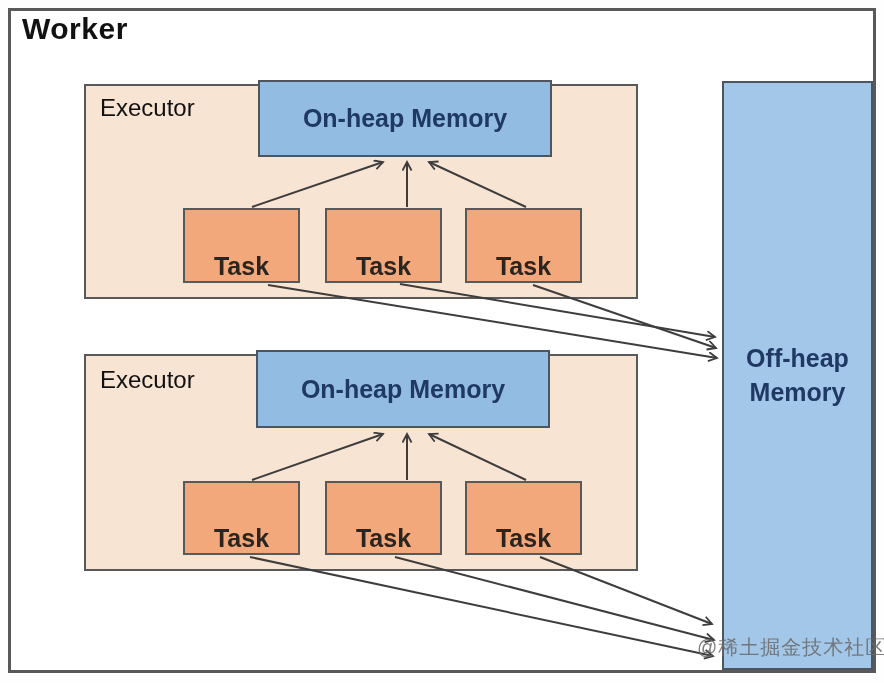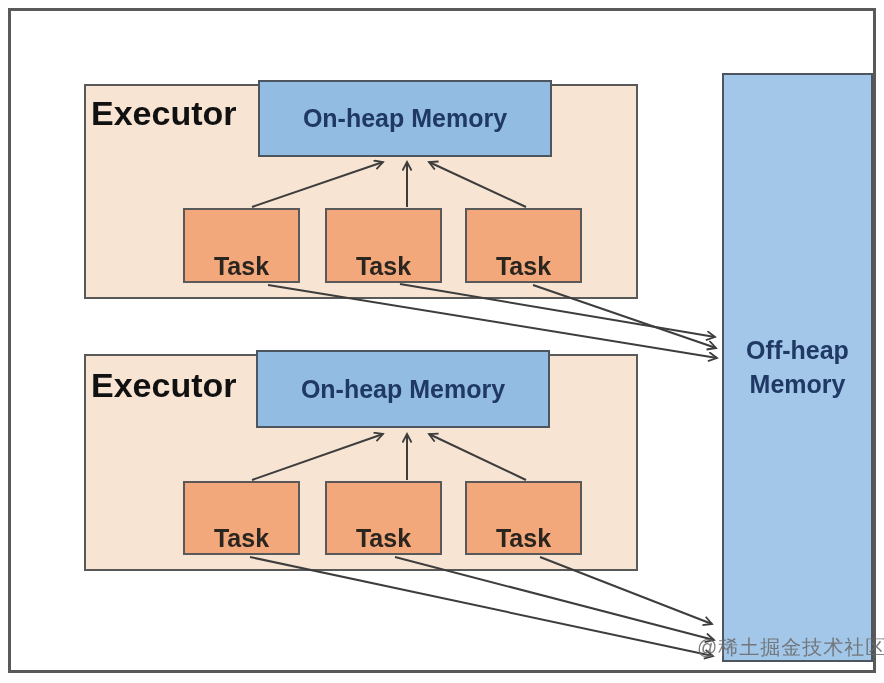--- a/index.html
+++ b/index.html
@@ -34,36 +34,36 @@
     letter-spacing:0.5px;
   }
   .executor{
     width:554px;height:215px;
     background:var(--executor-fill);
     border:2px solid var(--box-border);
   }
   .executor-1{left:84px;top:84px;}
   .executor-2{left:84px;top:354px;height:217px;}
   .executor-title{
-    position:absolute;left:91px;
-    font-size:34px;font-weight:bold;color:var(--label-text);
+    position:absolute;left:100px;
+    font-size:24px;font-weight:normal;color:var(--label-text);
   }
   .executor-title-1{top:94px;}
   .executor-title-2{top:366px;}
   .memory{
     background:var(--onheap-fill);
     border:2px solid var(--memory-border);
     display:flex;align-items:center;justify-content:center;
     color:var(--memory-text);
     font-weight:600;font-size:25px;text-align:center;
   }
   .onheap-1{left:258px;top:80px;width:294px;height:77px;}
   .onheap-2{left:256px;top:350px;width:294px;height:78px;}
   .offheap{
-    left:722px;top:73px;width:151px;height:589px;
+    left:722px;top:81px;width:151px;height:589px;
     background:var(--offheap-fill);
     line-height:1.35;
   }
   .task{
     width:117px;height:75px;
     background:var(--task-fill);
     border:2px solid var(--box-border);
     display:flex;align-items:flex-end;justify-content:center;
     font-size:25px;font-weight:600;color:var(--task-text);
   }
@@ -92,20 +92,21 @@
     font-size:20px;color:rgba(105,105,105,0.85);
     letter-spacing:1px;white-space:nowrap;
   }
 </style>
 </head>
 <body>
 
 <div class="stage">
 
   <div class="box worker"></div>
+  <div class="worker-title">Worker</div>
 
   <div class="box executor executor-1"></div>
   <div class="executor-title executor-title-1">Executor</div>
   <div class="box memory onheap-1">
     <span>On-heap Memory</span>
   </div>
   <div class="box task t1-1">
     <span>Task</span>
   </div>
   <div class="box task t1-2">

